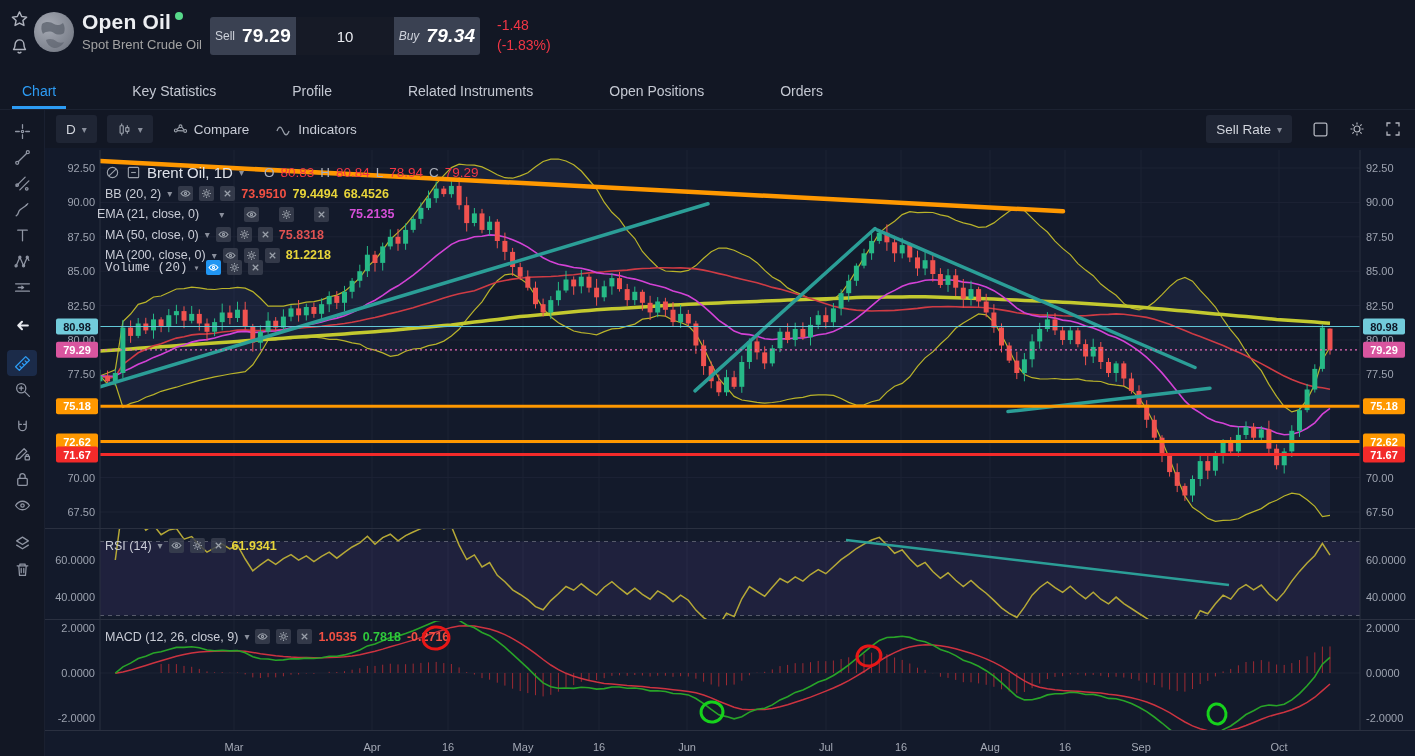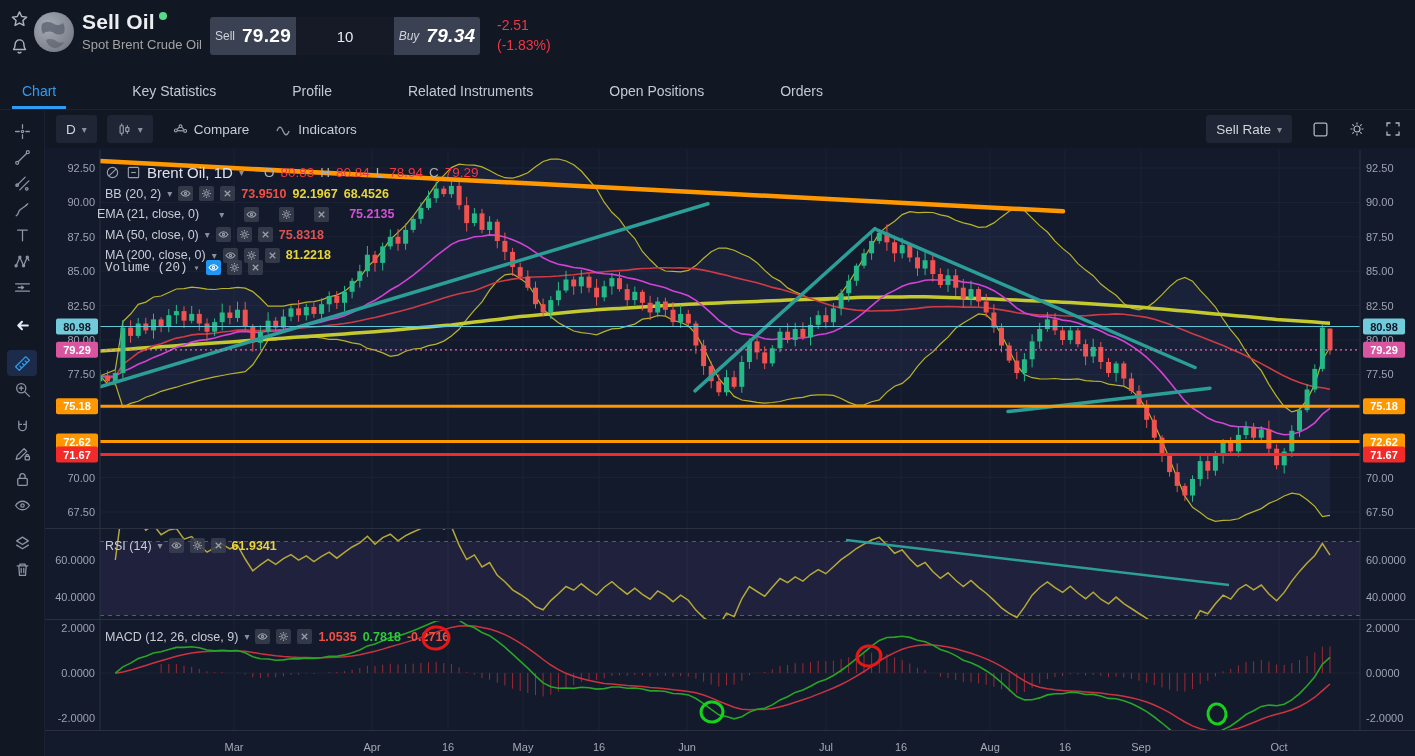--- a/index.html
+++ b/index.html
@@ -92,36 +92,36 @@
           </svg>
       </span>
     </div>
     <div id="globe">
       <svg width="40" height="40" viewBox="0 0 40 40" fill="#5e646f">
         <path d="M8 12c4-3 9-2 12 0s7 1 9-1c2 3 2 7 1 10-3 2-7 2-10 0s-8-2-11 1c-2-3-2-7-1-10z" opacity=".8"></path>
         <path d="M12 28c3-2 8-1 10 1s6 2 8 1c-2 4-6 6-10 6-4-1-7-4-8-8z" opacity=".7"></path>
       </svg>
     </div>
     <div id="title-block">
-      <span id="inst-name">Sell Oil</span><span id="status-dot"></span>
+      <span id="inst-name">Open Oil</span><span id="status-dot"></span>
       <div id="inst-sub">Spot Brent Crude Oil</div>
     </div>
     <div id="trade-cluster">
       <div class="trade-btn sell">
         <span class="trade-side">Sell</span>
         <span class="trade-price">79.29</span>
       </div>
       <div id="qty-box">10</div>
       <div class="trade-btn buy">
         <span class="trade-side">Buy</span>
         <span class="trade-price">79.34</span>
       </div>
     </div>
     <div id="change-block">
-      <div>-2.51</div>
+      <div>-1.48</div>
       <div>(-1.83%)</div>
     </div>
   </div>
 
   <div id="tabs">
       <div class="tab active">Chart</div>
       <div class="tab">Key Statistics</div>
       <div class="tab">Profile</div>
       <div class="tab">Related Instruments</div>
       <div class="tab">Open Positions</div>
@@ -935,21 +935,21 @@
               <circle cx="8" cy="8" r="2.6"></circle>
               <path d="M8 1.5v2.2M8 12.3v2.2M1.5 8h2.2M12.3 8h2.2M3.5 3.5L5 5M11 11l1.5 1.5M12.5 3.5L11 5M5 11l-1.5 1.5"></path>
             </svg>
           </span>
           <span class="mini-btn">
             <svg width="11" height="11" viewBox="0 0 16 16" fill="none" stroke="currentColor" stroke-width="1.8">
               <path d="M4 4l8 8M12 4l-8 8"></path>
             </svg>
           </span>
           <span class="lg-val" style="color:#f25043">73.9510</span>
-          <span class="lg-val" style="color:#e8d53a">92.1967</span>
+          <span class="lg-val" style="color:#e8d53a">79.4494</span>
           <span class="lg-val" style="color:#e8d53a">68.4526</span>
         </div>
         <div class="lg-row" style="left: 52px; top: 58.5px; gap: 20px;">
           <span class="lg-name">EMA (21, close, 0)</span>
           <span class="caret">▾</span>
           <span class="mini-btn">
             <svg width="11" height="11" viewBox="0 0 16 16" fill="none" stroke="currentColor" stroke-width="1.6">
               <path d="M1.5 8s2.5-4 6.5-4 6.5 4 6.5 4-2.5 4-6.5 4-6.5-4-6.5-4z"></path>
               <circle cx="8" cy="8" r="1.6"></circle>
             </svg>

